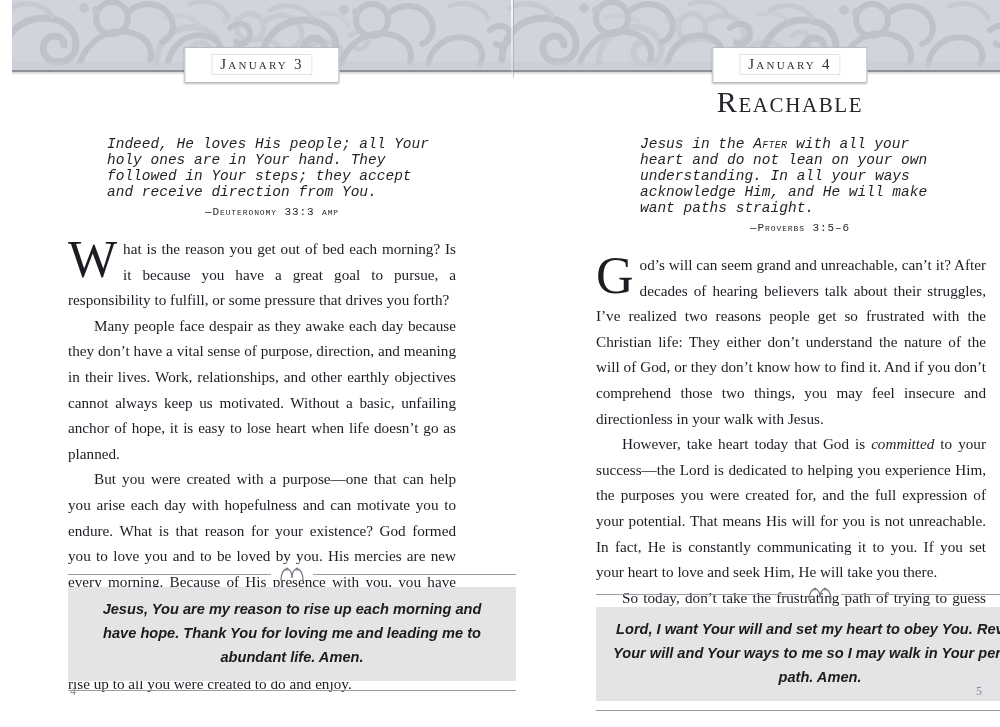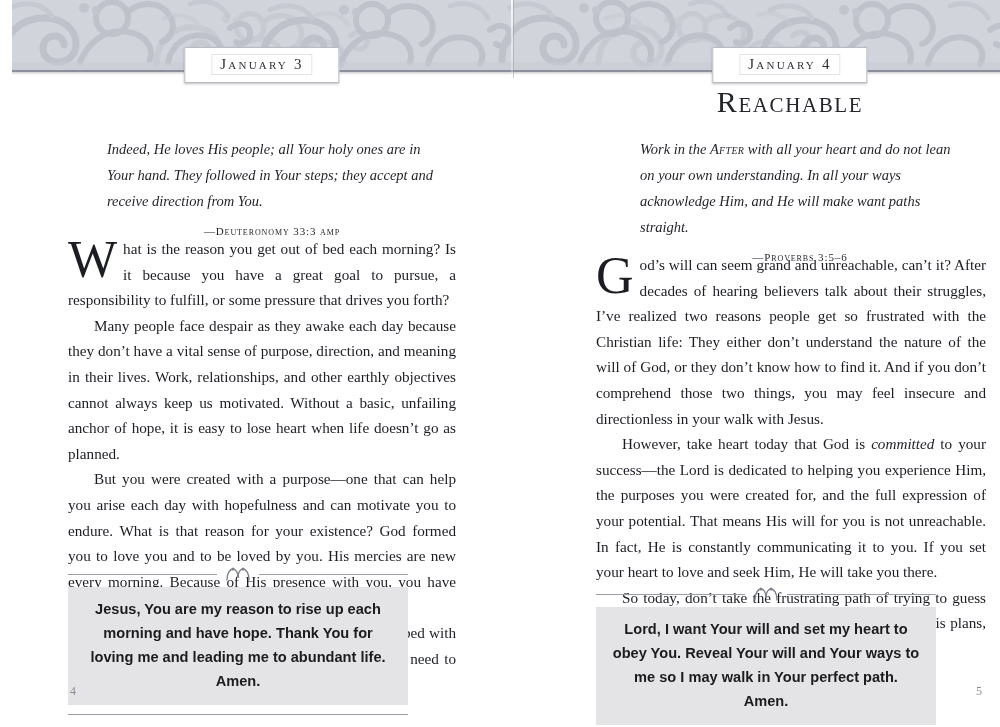--- a/index.html
+++ b/index.html
@@ -108,24 +108,24 @@
     letter-spacing: 1.6px;
     color: #23252b;
     font-weight: normal;
   }
 
   
   .verse {
     position: absolute;
     left: 95px;
     width: 330px;
-    font-family: Liberation Serif, serif;
+    font-family: Liberation Mono, monospace;
     font-style: italic;
     font-size: 14.5px;
-    line-height: 26px;
+    line-height: 16px;
     color: #1f2127;
     text-align: left;
   }
   .page-left  .verse { top: 136px; }
   .page-right .verse { top: 136px; left: 100px; width: 320px; }
 
   .verse .smallcaps {
     font-variant: small-caps;
     font-style: italic;
     letter-spacing: .3px;
@@ -168,21 +168,22 @@
     padding: 2px 6px 0 0;
     color: #1b1d23;
     font-weight: normal;
   }
   .body-copy em { font-style: italic; }
 
   
   .prayer-wrap {
     position: absolute;
     left: 56px;
-    width: 340px;
+    width: 448px;
+    font-style: italic;
   }
   .page-left  .prayer-wrap { top: 566px; }
   .page-right .prayer-wrap { top: 586px; }
 
   .ornament-row {
     display: flex;
     align-items: center;
     justify-content: center;
     height: 16px;
     margin-bottom: 5px;
@@ -322,21 +323,21 @@
 
     <div class="date-badge">
       <div class="date-badge-inner">
         <div class="date-text">January 4</div>
       </div>
     </div>
 
     <h1 class="devo-title">Reachable</h1>
 
     <div class="verse">
-      <span>Work in the </span><span class="smallcaps">After</span><span> with all your heart and do not</span>
+      <span>Jesus in the </span><span class="smallcaps">After</span><span> with all your heart and do not</span>
       <span>lean on your own understanding. In all your ways</span>
       <span>acknowledge Him, and He will make want paths</span>
       <span>straight.</span>
       <span class="verse-ref">—Proverbs 3:5–6</span>
     </div>
 
     <div class="body-copy">
       <p class="first">
         <span class="dropcap">G</span><span>od’s will can seem grand and unreachable, can’t it? After decades of hearing believers talk about their struggles, I’ve realized two reasons people get so frustrated with the Christian life: They either don’t understand the nature of the will of God, or they don’t know how to find it. And if you don’t comprehend those two things, you may feel insecure and directionless in your walk with Jesus.</span>
       </p>

